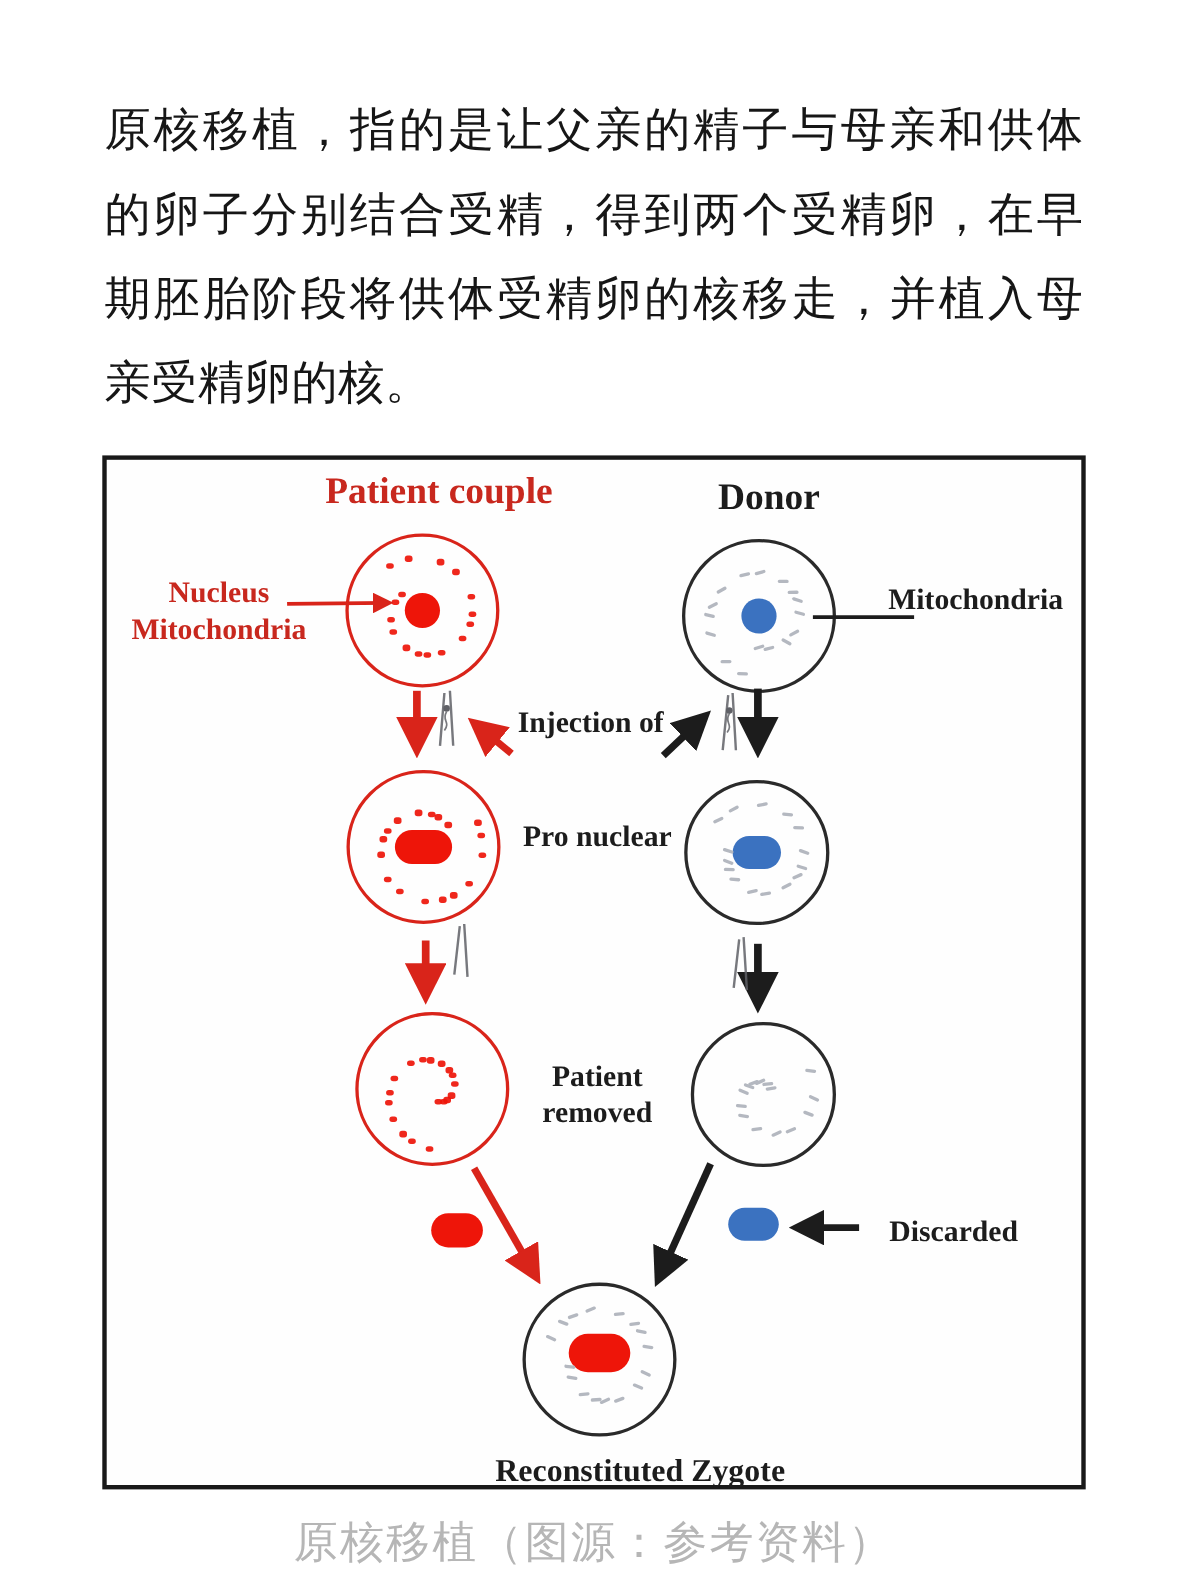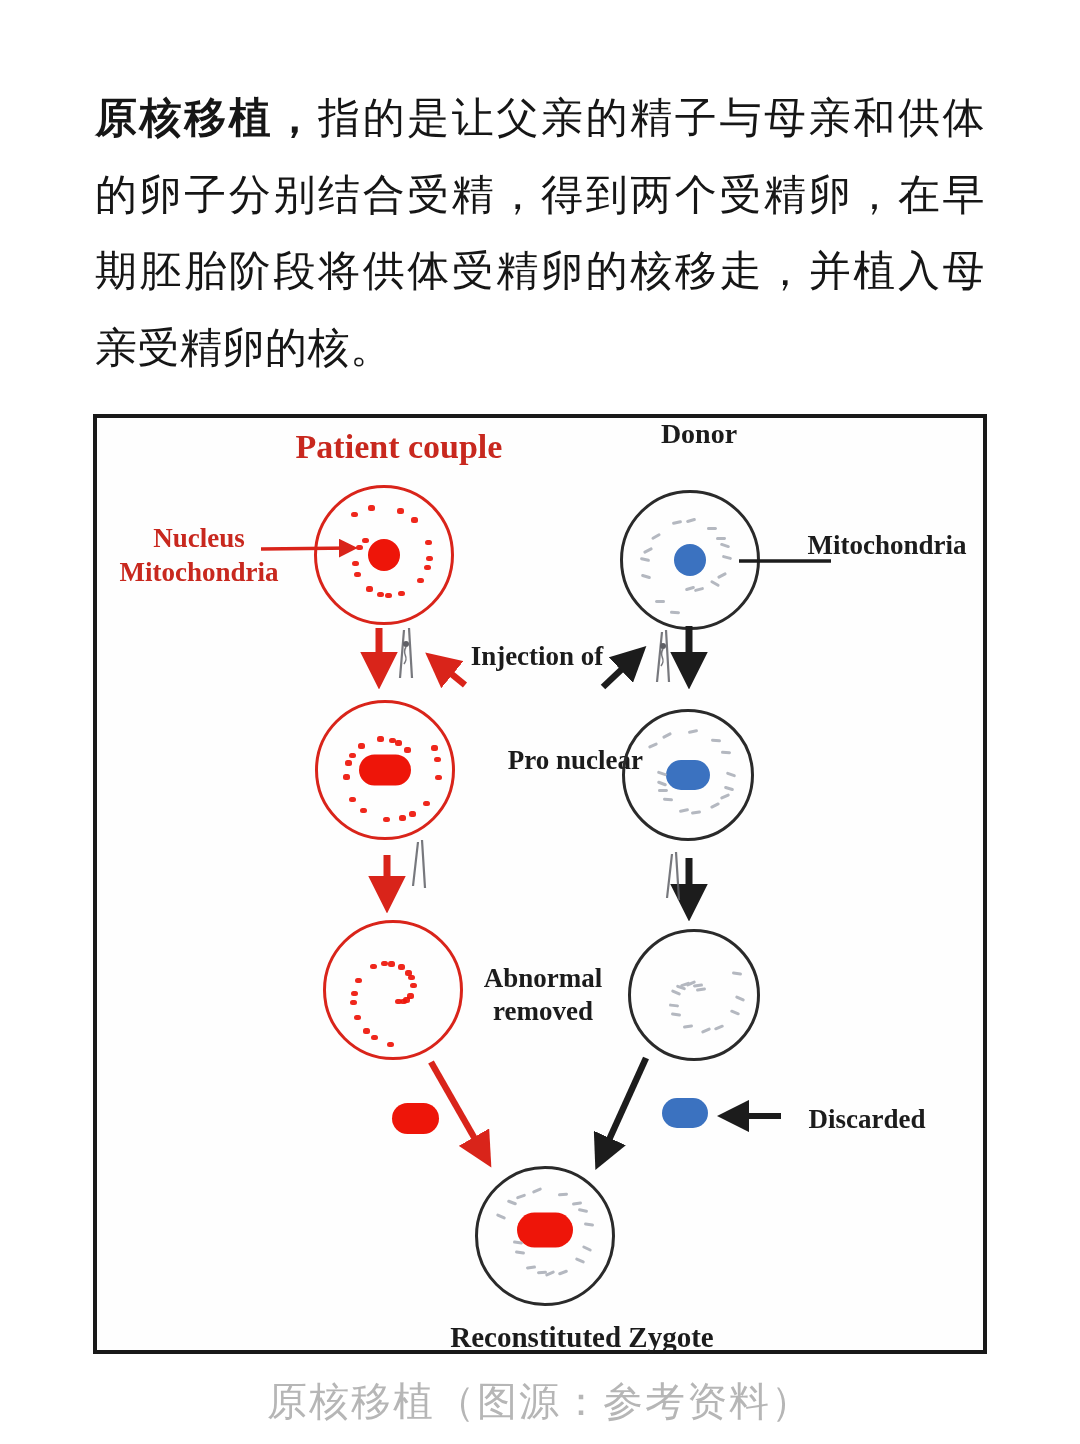--- a/index.html
+++ b/index.html
@@ -6,21 +6,21 @@
   body{
     width:1080px;height:1444px;position:relative;background:#ffffff;
     font-family:"Liberation Sans","DejaVu Sans",sans-serif;overflow:hidden;
   }
   
   .intro{
     position:absolute;left:95px;top:38px;width:890px;
     font-size:42px;line-height:76.5px;letter-spacing:0.5px;
     color:#161616;text-align:justify;
   }
-  .intro b{font-weight:700;}
+  .intro b{font-weight:400;}
   
   .frame{
     position:absolute;left:93px;top:414px;width:886px;height:932px;
     border:4px solid #191919;background:#fefefe;box-sizing:content-box;
   }
   .frame *{box-sizing:border-box;}
   .lbl{
     position:absolute;text-align:center;font-weight:700;
     font-family:"Liberation Serif","DejaVu Serif",serif;
     color:var(--ink,#1c1c1c);
@@ -56,37 +56,37 @@
   }
 </style>
 </head>
 <body style="--red-arrow: #d9241a; --red-text: #c8281e; --nucleus-red: #ee1509; --nucleus-blue: #3b72c0; --dash-gray: #b4b8c0; --ink: #1c1c1c; --caption-gray: #b6b6b6;">
 
 <p class="intro"><b>原核移植，</b><span>指的是让父亲的精子与母亲和供体的卵子分别结合受精，得到两个受精卵，在早期胚胎阶段将供体受精卵的核移走，并植入母亲受精卵的核。</span></p>
 
 <div class="frame">
 
   <div class="lbl red" style="left:182px;top:10px;width:240px;font-size:34px;">Patient couple</div>
-  <div class="lbl" style="left:502px;top:0;width:200px;font-size:28px;">Donor</div>
+  <div class="lbl" style="left:502px;top:16px;width:200px;font-size:34px;">Donor</div>
 
   <div class="lbl red" style="left:2px;top:103px;width:200px;font-size:27px;line-height:34px;">
     <span class="ln">Nucleus</span>
     <span class="ln">Mitochondria</span>
   </div>
   <div class="lbl" style="left:694px;top:110px;width:192px;font-size:27px;line-height:34px;">
     <span class="ln">Mitochondria</span>
   </div>
   <div class="lbl" style="left:340px;top:222px;width:200px;font-size:27px;line-height:33px;">
     <span class="ln">Injection of</span>
   </div>
-  <div class="lbl" style="left:346px;top:325px;width:200px;font-size:27px;line-height:34px;text-align:right;">
+  <div class="lbl" style="left:346px;top:325px;width:200px;font-size:27px;line-height:34px;">
     <span class="ln">Pro nuclear</span>
   </div>
   <div class="lbl" style="left:346px;top:544px;width:200px;font-size:27px;line-height:33px;">
-    <span class="ln">Abnormal</span>
+    <span class="ln">Patient</span>
     <span class="ln">removed</span>
   </div>
   <div class="lbl" style="left:700px;top:686px;width:140px;font-size:27px;">Discarded</div>
   <div class="lbl" style="left:335px;top:903px;width:300px;font-size:29px;">Reconstituted Zygote</div>
 
   <div class="cell red-cell" style="left:217px;top:67px;width:140px;height:140px;">
     <div class="nucleus round fill-red" style="width:32px;height:32px;"></div>
   <span class="mark mark-dot" style="left: 60.3152px; top: 103.557px;"></span>
       <span class="mark mark-dot" style="left: 34.1504px; top: 23.5885px;"></span>
       <span class="mark mark-dot" style="left: 106.964px; top: 76.7403px;"></span>

